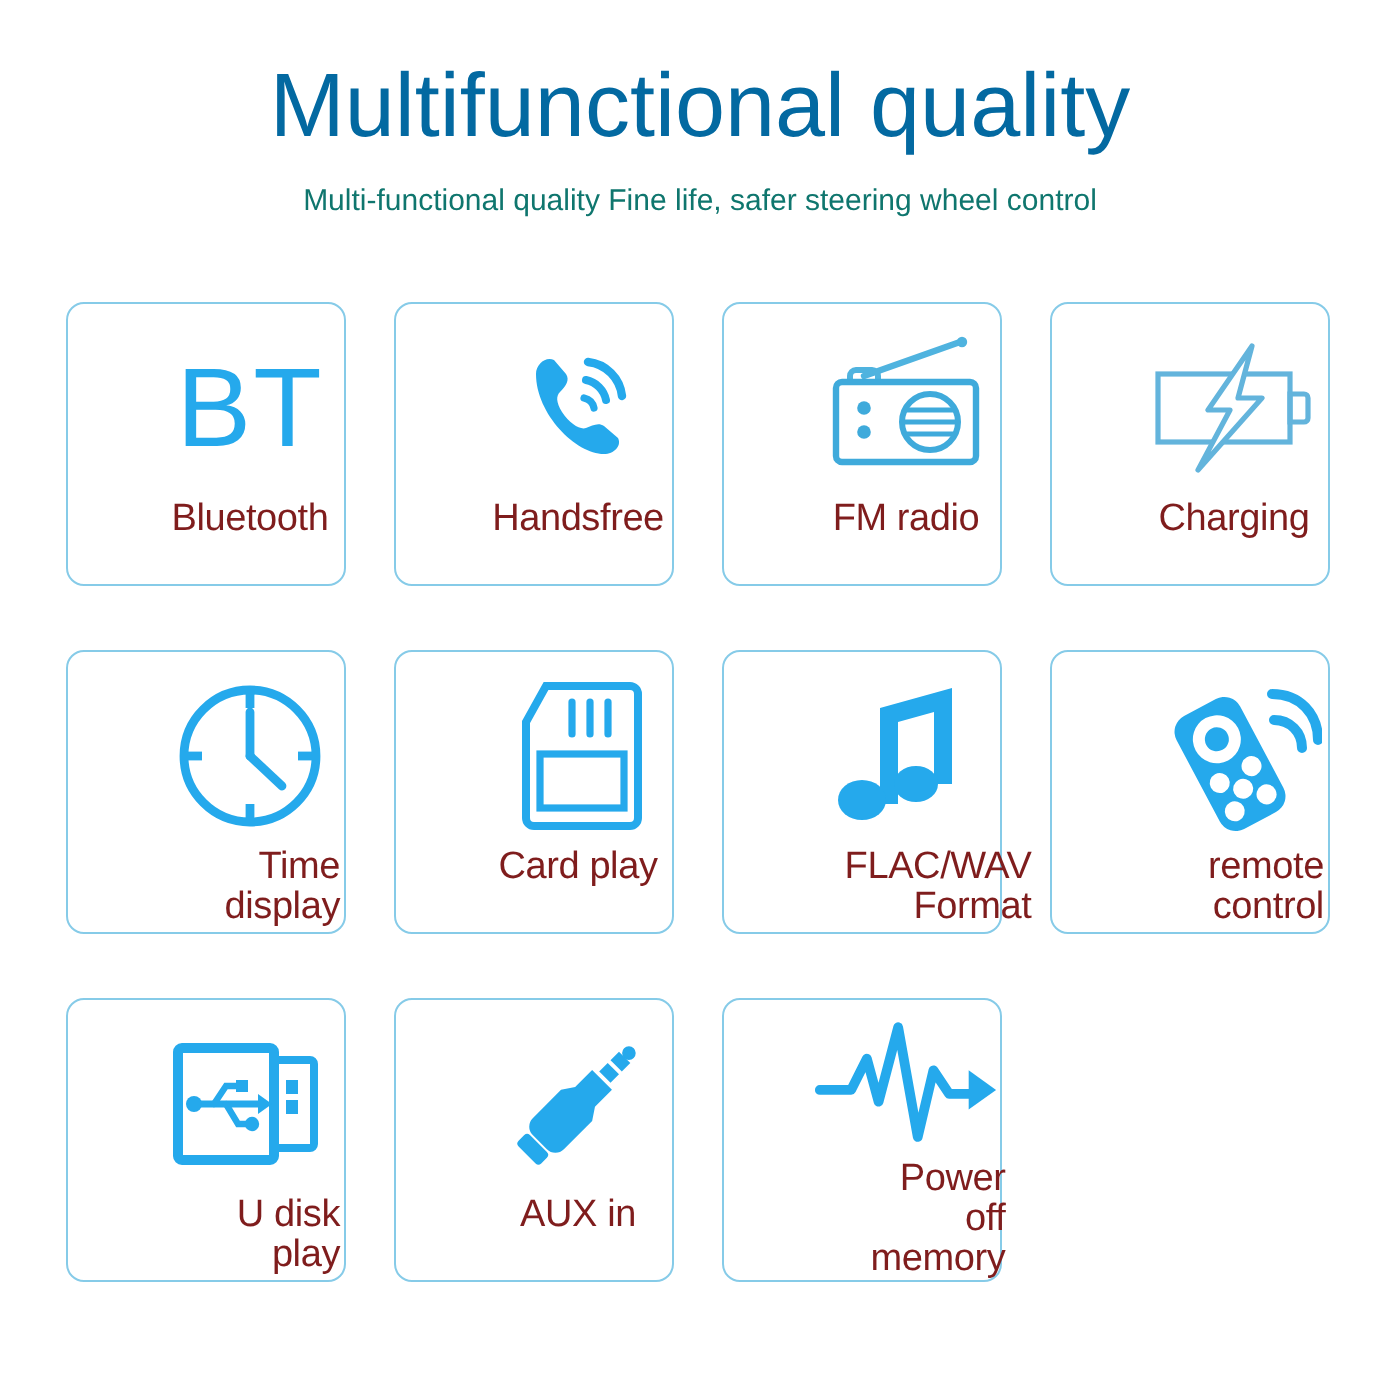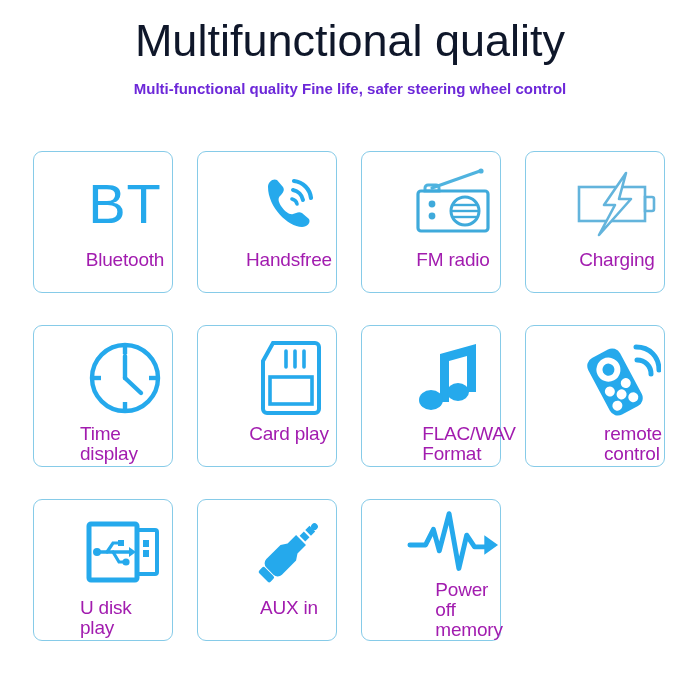--- a/index.html
+++ b/index.html
@@ -17,29 +17,29 @@
   }
 
   
   .header {
     text-align: center;
     padding-top: 16px;
   }
   .page-title {
     font-size: 45px;
     font-weight: 400;
-    color: #0f172a;
+    color: #0369a1;
     letter-spacing: 0px;
     line-height: 1.1;
-    margin: 0;
+    margin: 12px;
   }
   .page-subtitle {
     font-size: 15px;
-    font-weight: 700;
-    color: #6d28d9;
+    font-weight: 400;
+    color: #0f766e;
     margin: 14px 0 0 0;
     line-height: 1.2;
   }
 
   
   .grid {
     position: absolute;
     top: 151px;
     left: 33px;
     width: 634px;
@@ -65,22 +65,22 @@
   }
   .card-icon {
     height: 92px;
     width: 100%;
     display: flex;
     align-items: center;
     justify-content: center;
   }
   .card-label {
     font-size: 19px;
-    color: #a21caf;
-    text-align: left;
+    color: #7f1d1d;
+    text-align: right;
     line-height: 1.04;
     letter-spacing: -0.2px;
     padding: 0 2px;
     white-space: pre-line;
   }
   .card-label.two-line {
     font-size: 19px;
     line-height: 1.05;
     margin-left: 32px;
   }

